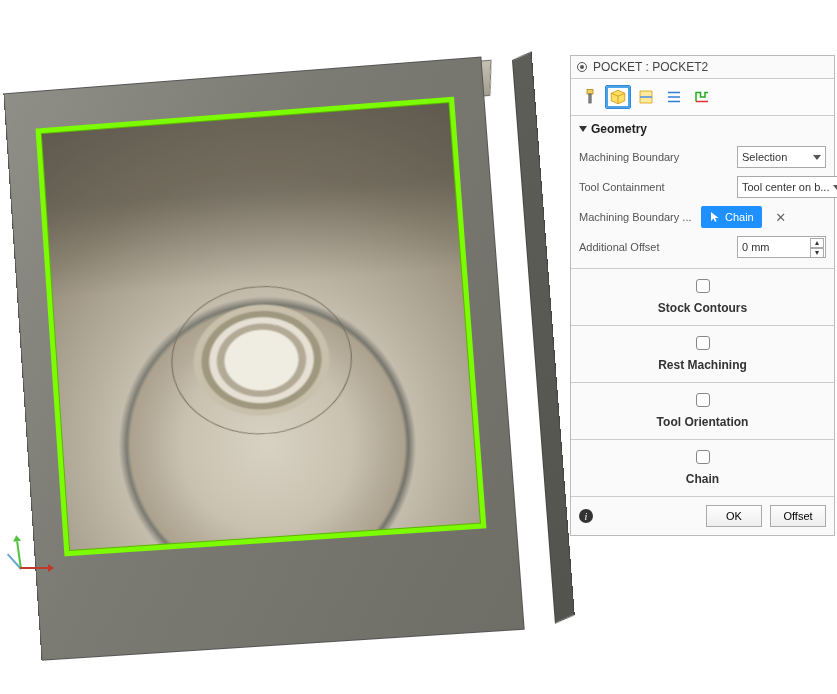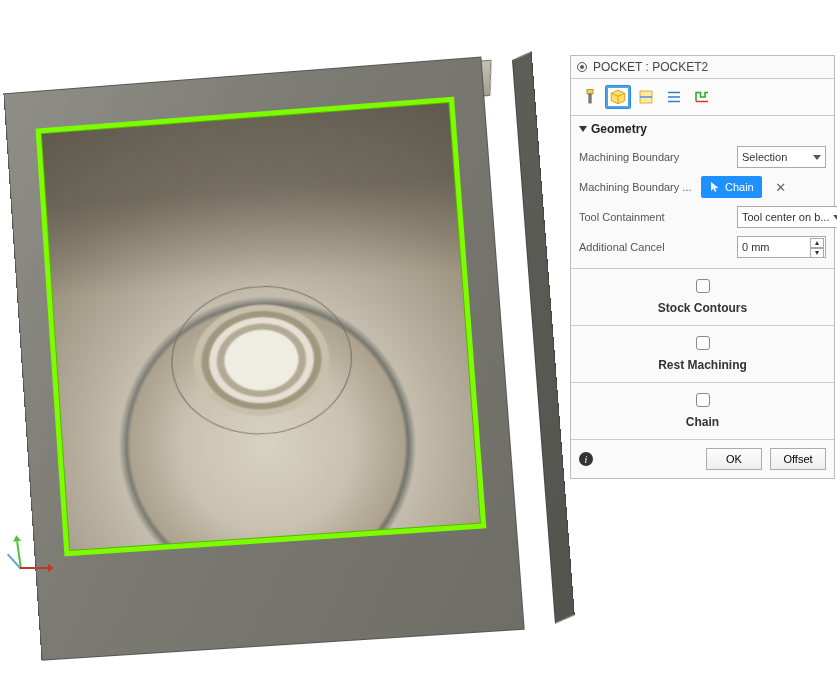--- a/index.html
+++ b/index.html
@@ -173,57 +173,61 @@
         </div>
         <div class="section-body">
           <div class="row">
             <span class="row-label">Machining Boundary</span>
             <div class="select">
               <span>Selection</span>
               <span class="arrow"></span>
             </div>
           </div>
           <div class="row">
+            <span class="row-label">Tool Containment</span>
+            <div class="select">
+              <span style="white-space:nowrap;overflow:hidden;text-overflow:ellipsis;max-width:100px;">Tool center on b...</span>
+              <span class="arrow"></span>
+            </div>
+          </div>
+          <div class="row">
             <span class="row-label">Machining Boundary ...</span>
             <span class="chip">
               <svg viewBox="0 0 24 24">
                   <path d="M4 2 L4 20 L9 15 L12 22 L15 20 L12 14 L19 14 Z" fill="#fff"></path>
                 </svg>
               <span>Chain</span>
             </span>
             <span class="clear-x">✕</span>
           </div>
           <div class="row">
-            <span class="row-label">Tool Containment</span>
-            <div class="select">
-              <span style="white-space:nowrap;overflow:hidden;text-overflow:ellipsis;max-width:100px;">Tool center on b...</span>
-              <span class="arrow"></span>
-            </div>
-          </div>
-          <div class="row">
-            <span class="row-label">Additional Cancel</span>
+            <span class="row-label">Additional Offset</span>
             <div class="num-input">
               <span>0 mm</span>
               <span class="spin">
                 <span>▴</span>
                 <span>▾</span>
               </span>
             </div>
           </div>
         </div>
       </div>
 
       <div class="chk-section">
         <span class="chk"></span>
         <span class="chk-label">Stock Contours</span>
       </div>
       <div class="chk-section">
         <span class="chk"></span>
         <span class="chk-label">Rest Machining</span>
       </div>
+      <div class="chk-section">
+        <span class="chk"></span>
+        <span class="chk-label">Tool Orientation</span>
+      </div>
       <div class="chk-section" style="border-bottom:none">
         <span class="chk"></span>
         <span class="chk-label">Chain</span>
       </div>
 
       <div class="footer">
         <span class="info-i">i</span>
         <div class="btns">
           <button class="btn">OK</button>
           <button class="btn">Offset</button>

